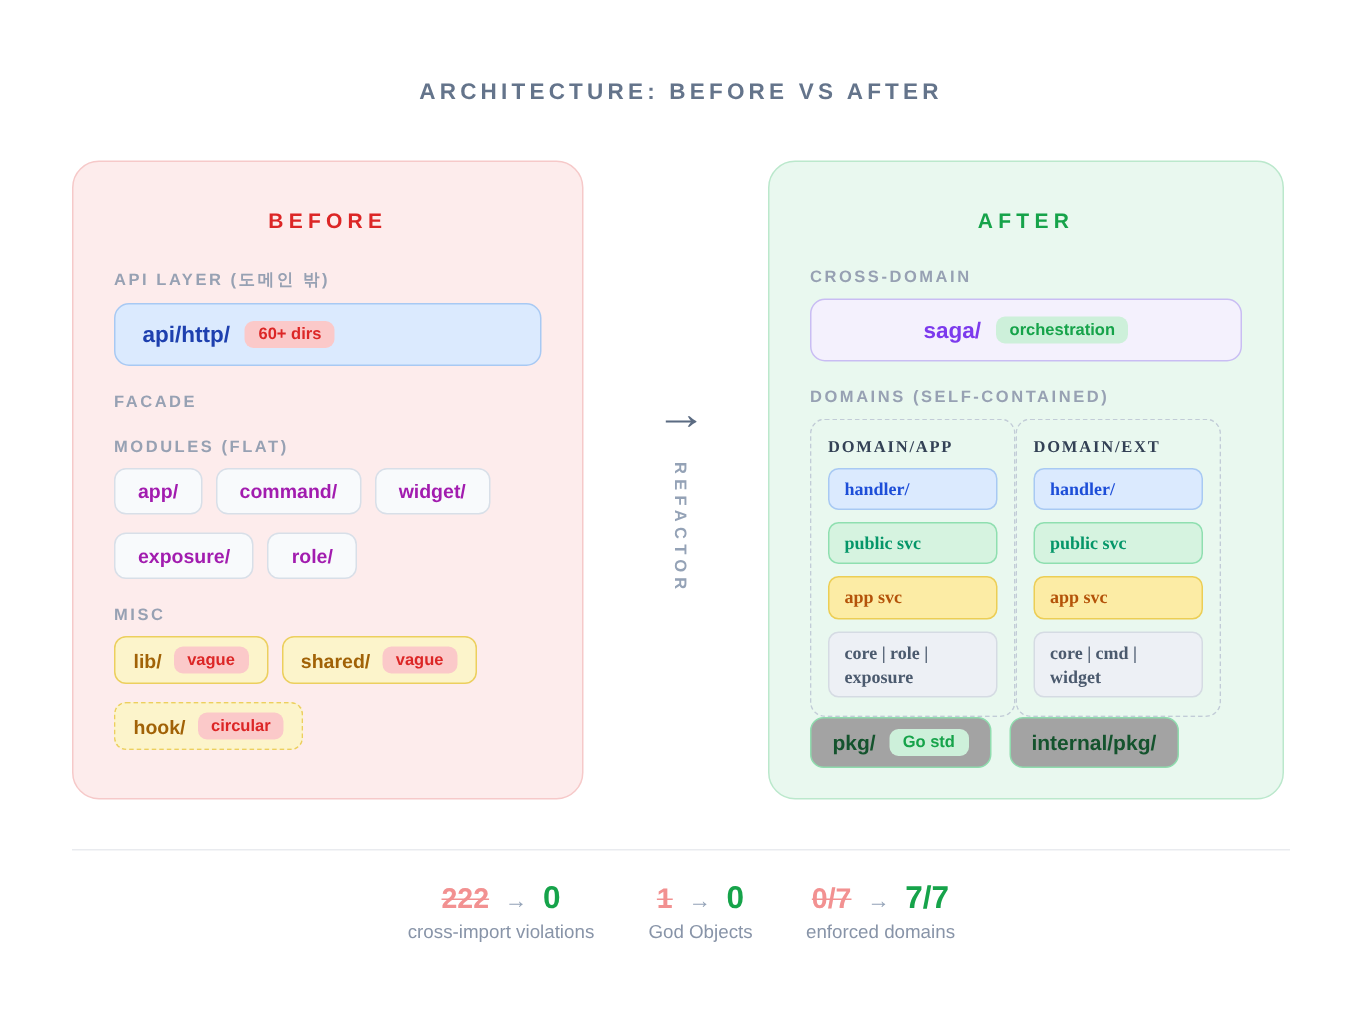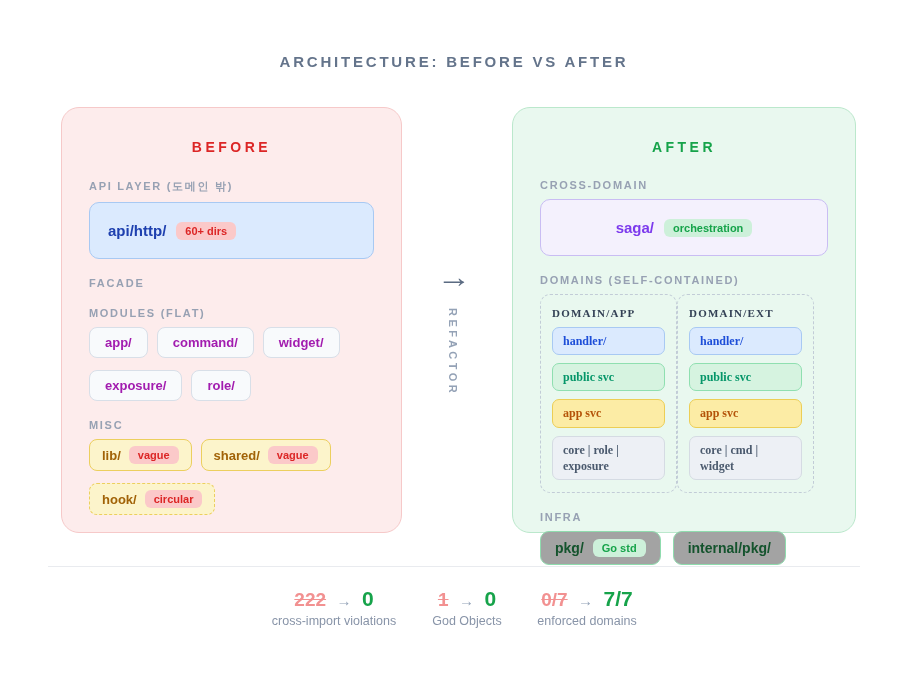--- a/index.html
+++ b/index.html
@@ -10,35 +10,35 @@
   }
   .page-title{
     position:absolute;top:53px;left:0;width:100%;text-align:center;
     font-size:15px;font-weight:bold;letter-spacing:2.8px;color:#64748b;
   }
   
   .panel{
     position:absolute;top:107px;height:426px;border-radius:18px;
     box-sizing:border-box;padding:22px 27px;
   }
-  .panel.before{left:61px;width:341px;background:#fdecec;border:1px solid #f6c9c9;}
+  .panel.before{left:48px;width:341px;background:#fdecec;border:1px solid #f6c9c9;}
   .panel.after{left:512px;width:344px;background:#e9f8ef;border:1px solid #bbe8cc;}
   .panel-title{
     text-align:center;font-size:14px;font-weight:bold;letter-spacing:3.5px;margin-top:9px;
   }
   .before .panel-title{color:#dc2626;}
   .after .panel-title{color:#16a34a;}
   .sec-label{
     font-size:11px;font-weight:bold;letter-spacing:1.7px;color:#97a1b3;
     margin:18px 0 8px;
   }
   .sec-label.first{margin-top:24px;}
   
   .bigbox{
-    height:57px;border-radius:10px;display:flex;align-items:center;box-sizing:border-box;
+    height:42px;border-radius:10px;display:flex;align-items:center;box-sizing:border-box;
   }
   .api-box{background:#dbeafe;border:1px solid #a8c9f3;padding-left:18px;}
   .api-name{color:#1e40af;font-weight:bold;font-size:15px;}
   .badge{
     font-size:11px;font-weight:bold;padding:3px 9px;border-radius:6px;margin-left:10px;
     white-space:nowrap;
   }
   .badge.pink{background:#fbc9c9;color:#dc2626;}
   .badge.green{background:#cdf0da;color:#16a34a;}
   .store-box{
@@ -171,21 +171,20 @@
     </div>
     <div class="domain-box">
       <div class="domain-title">DOMAIN/EXT</div>
       <div class="dchip blue">handler/</div>
       <div class="dchip green">public svc</div>
       <div class="dchip yellow">app svc</div>
       <div class="dchip gray">core | cmd | widget</div>
     </div>
   </div>
 
-  <div class="sec-label">INFRA</div>
   <div class="infra-row">
     <span class="infra-chip">
       <span>pkg/</span>
       <span class="badge green">Go std</span>
     </span>
     <span class="infra-chip">
       <span>internal/pkg/</span>
     </span>
   </div>
 </div>

